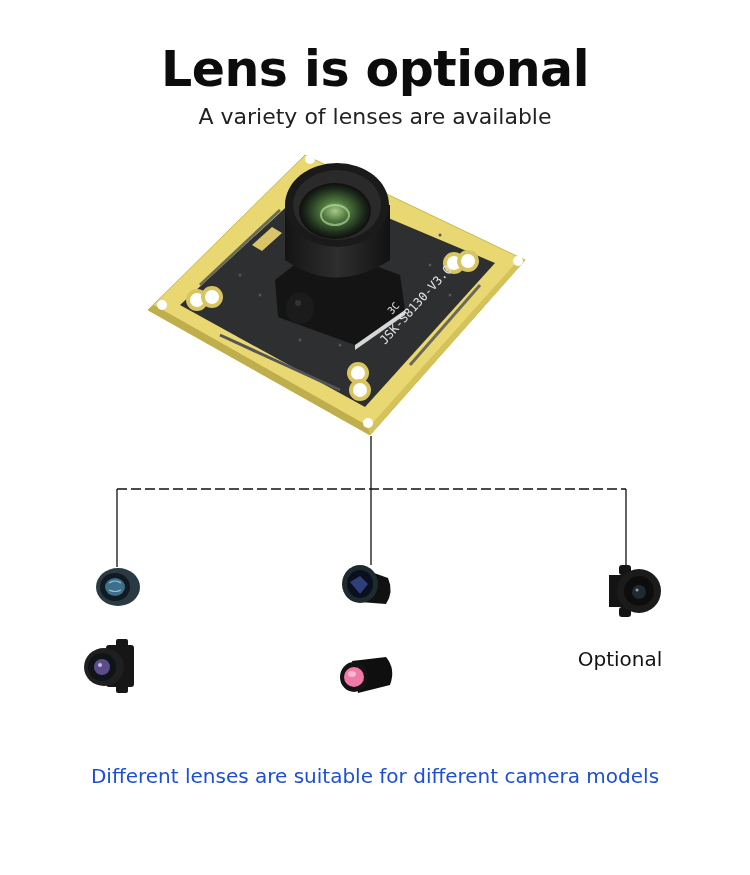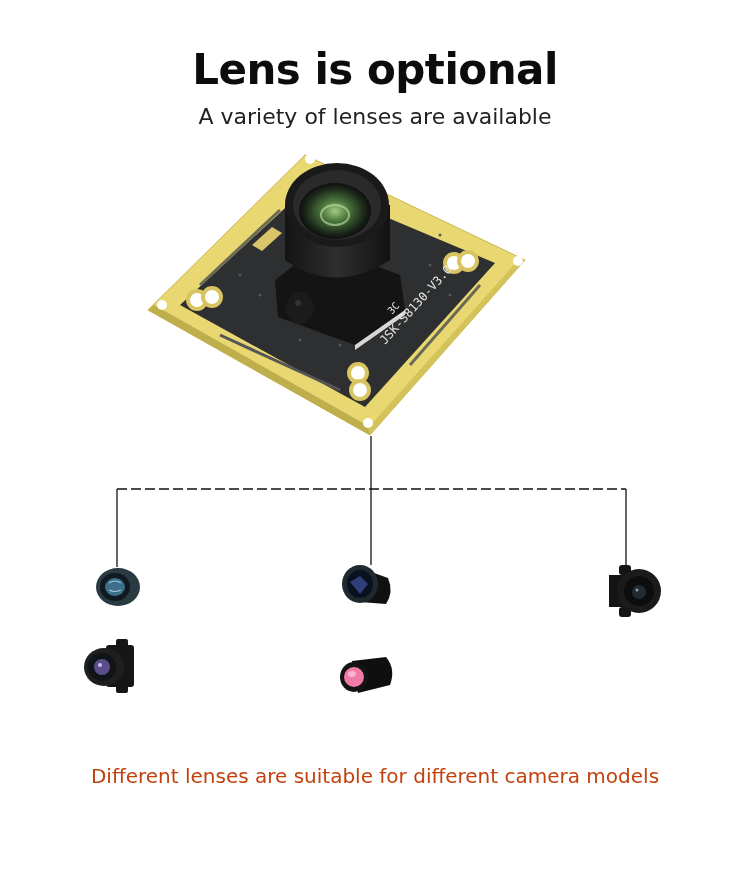--- a/index.html
+++ b/index.html
@@ -1,29 +1,29 @@
 <!DOCTYPE html>
 <html><head>
 <meta charset="utf-8">
 <style>
   html, body { margin: 0; padding: 0; background: #ffffff; }
   body { width: 750px; height: 875px; position: relative; overflow: hidden;
          font-family: "DejaVu Sans", "Liberation Sans", sans-serif; color: #111; }
   .title { position: absolute; left: 0; width: 750px; top: 42px; text-align: center;
-           font-size: 42px; font-weight: bold; letter-spacing: -0.5px; line-height: 56px; color: #0c0c0c; }
+           font-size: 49px; font-weight: bold; letter-spacing: -0.5px; line-height: 56px; color: #0c0c0c; }
   .subtitle { position: absolute; left: 0; width: 750px; top: 102px; text-align: center;
               font-size: 22px; font-weight: normal; line-height: 30px; color: #222; }
   .board { position: absolute; left: 140px; top: 145px; width: 400px; height: 300px; }
   .connector { position: absolute; left: 0; top: 0; width: 750px; height: 875px; pointer-events: none; }
   .lens { position: absolute; }
   .caption { position: absolute; left: 530px; width: 180px; top: 643px; text-align: center;
              font-size: 20px; line-height: 32px; font-weight: 500; color: #111; }
   .caption span { display: block; }
   .footer { position: absolute; left: 0; width: 750px; top: 760px; text-align: center;
-            font-size: 20px; line-height: 32px; color: #c2410c; font-weight: 500; }
+            font-size: 20px; line-height: 32px; color: #1d4ed8; font-weight: 500; }
   .footer span { display: block; }
 </style>
 </head>
 <body>
 
 <div class="title">Lens is optional</div>
 <div class="subtitle">A variety of lenses are available</div>
 
 <svg class="connector" viewBox="0 0 750 875">
   <line x1="371" y1="436" x2="371" y2="565" stroke="#111" stroke-width="1.3"></line>
@@ -140,17 +140,18 @@
   <rect x="4" y="12" width="18" height="32" fill="#141414"></rect>
   <rect x="14" y="2" width="12" height="10" rx="3" fill="#141414"></rect>
   <rect x="14" y="44" width="12" height="10" rx="3" fill="#141414"></rect>
   <ellipse cx="34" cy="28" rx="22" ry="22" fill="#1b1b1b"></ellipse>
   <ellipse cx="34" cy="28" rx="15" ry="15" fill="#0d0d0d"></ellipse>
   <ellipse cx="34" cy="29" rx="7" ry="7" fill="#1f2a33"></ellipse>
   <circle cx="32" cy="27" r="1.5" fill="#8aa0b0"></circle>
 </svg>
 
 <div class="caption">
+  <span>Optional</span>
 </div>
 
 <div class="footer">
   <span>Different lenses are suitable for different camera models</span>
 </div>
 
 </body></html>

